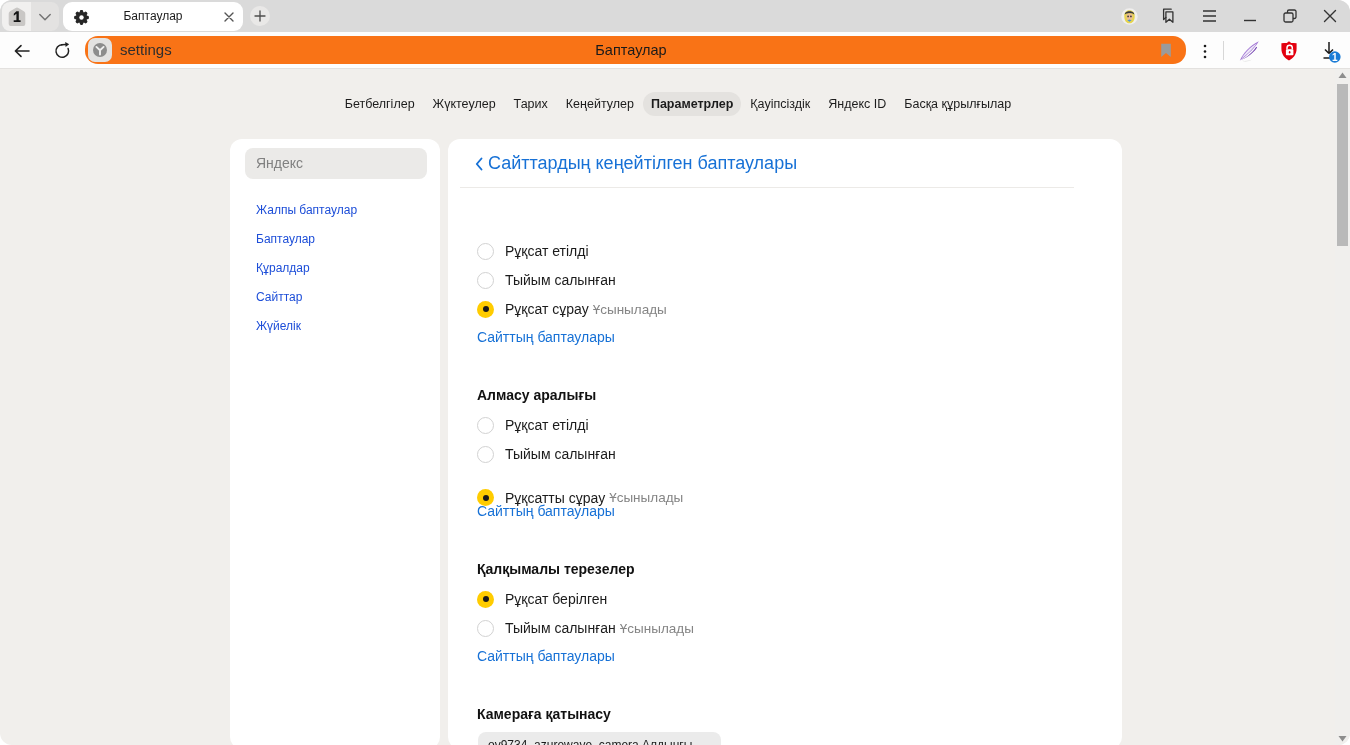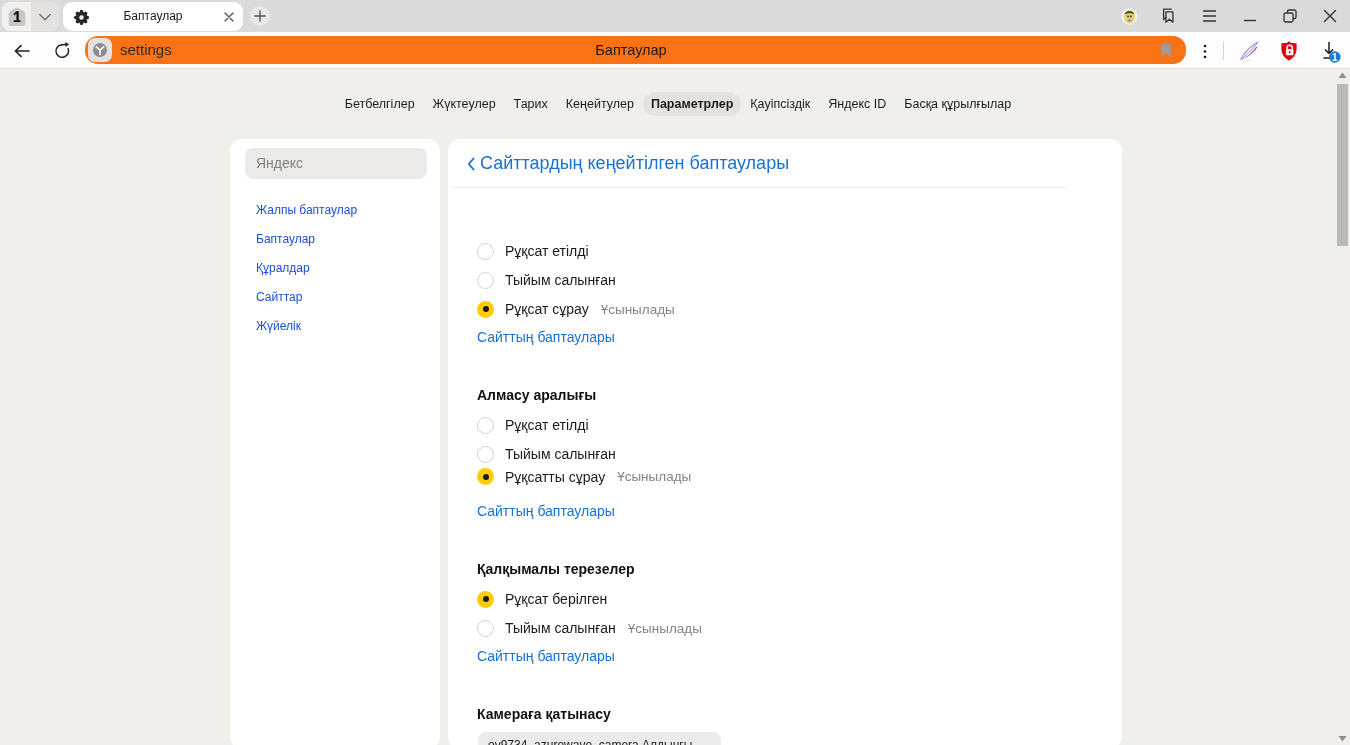--- a/index.html
+++ b/index.html
@@ -1,18 +1,18 @@
 <!DOCTYPE html>
 <html><head>
 <meta charset="utf-8">
 <style>
 * { margin:0; padding:0; box-sizing:border-box; }
 html,body { width:1350px; height:745px; overflow:hidden; }
 body { font-family:"Liberation Sans", sans-serif; }
-#app { position:relative; width:1350px; height:745px; background:#f1efec; overflow:hidden; will-change:transform; }
+#app { position:relative; width:1350px; height:745px; background:#f1efec; overflow:hidden; will-change:transform;border-radius:12px; }
 
 
 #tabstrip { position:absolute; left:0; top:0; width:1350px; height:32px; background:#dadada; }
 #tabcount { position:absolute; left:2px; top:2px; width:29px; height:29px; background:#f1f0ef; border-radius:8px; }
 #tabchev { position:absolute; left:31px; top:2px; width:28px; height:29px; background:#e3e2e1; border-radius:0 8px 8px 0; }
 #tabcount { border-radius:8px 0 0 8px; }
 #tabchev svg { position:absolute; left:6px; top:7px; }
 .tab { position:absolute; left:63px; top:2px; width:180px; height:29px; background:#ffffff; border-radius:9px; }
 .tab .gear { position:absolute; left:10px; top:7px; }
 .tab .ttl { position:absolute; left:0; width:180px; text-align:center; top:6.5px; font-size:12px; color:#1b1b1b; }
@@ -34,29 +34,29 @@
 #tbsep { position:absolute; left:1223px; top:9px; width:1px; height:19px; background:#d7d7d7; }
 .navrow { position:absolute; left:3px; top:92px; width:1350px; text-align:center; font-size:12.5px; color:#1c1c1c; }
 .navrow span { display:inline-block; margin:0 9px; padding:5px 0; }
 .navrow span.act { background:#e4e2df; border-radius:12px; font-weight:bold; padding:5px 8px; margin:0 0; }
 
 #sidebar { position:absolute; left:230px; top:139px; width:210px; height:610px; background:#fff; border-radius:12px; }
 #search { position:absolute; left:15px; top:9px; width:182px; height:31px; background:#ebeae8; border-radius:8px; font-size:14px; color:#818181; line-height:31px; padding-left:11px; }
 .sitem { position:absolute; left:26px; width:180px; height:29px; line-height:29px; font-size:12px; color:#1d4ed8; }
 
 #main { position:absolute; left:448px; top:139px; width:674px; height:610px; background:#fff; border-radius:12px; }
-#mhead { position:absolute; left:4px; top:0; width:614px; height:49px; border-bottom:1px solid #eceae7; }
+#mhead { position:absolute; left:12px; top:0; width:614px; height:49px; border-bottom:1px solid #eceae7; }
 #mhead .back { position:absolute; left:14px; top:17px; }
 #mhead .htitle { position:absolute; left:28px; top:14px; font-size:18px; color:#1771d6; }
 .shead { position:absolute; left:29px; height:29px; line-height:29px; font-size:14px; font-weight:bold; color:#111; }
 .rrow { position:absolute; left:29px; height:29px; display:flex; align-items:center; font-size:14px; color:#1b1b1b; }
 .rb { width:17px; height:17px; border:1px solid #d2d2d2; border-radius:50%; margin-right:11px; flex:0 0 auto; }
 .rb.sel { background:#fc0; border:none; position:relative; width:17px; height:17px; }
 .rb.sel::after { content:''; position:absolute; left:5.5px; top:5.5px; width:6px; height:6px; background:#1a1a1a; border-radius:50%; }
-.rec { color:#858585; font-size:13.5px; margin-left:12px; }
+.rec { color:#858585; font-size:13.5px; margin-left:4px; }
 .link { position:absolute; left:29px; height:29px; line-height:29px; font-size:14px; color:#1771d6;text-align:right; }
 #camsel { position:absolute; left:30px; top:593px; width:243px; height:30px; background:#ebebeb; border-radius:8px; font-size:12px; color:#1b1b1b; padding:6px 0 0 10px; }
 
 
 #sb { position:absolute; left:1335px; top:69px; width:15px; height:676px; background:#f0efed; }
 #sbthumb { position:absolute; left:2px; top:15px; width:11px; height:162px; background:#b9b9b9; }
 </style>
 </head>
 <body>
 <div id="app">
@@ -218,21 +218,21 @@
     </div>
 
     <div class="rrow" style="top:97.5px;"><span class="rb"></span>Рұқсат етілді</div>
     <div class="rrow" style="top:126.5px;"><span class="rb"></span>Тыйым салынған</div>
     <div class="rrow" style="top:155.5px;"><span class="rb sel"></span>Рұқсат сұрау<span class="rec">Ұсынылады</span></div>
     <div class="link" style="top:184px;">Сайттың баптаулары</div>
 
     <div class="shead" style="top:242px;">Алмасу аралығы</div>
     <div class="rrow" style="top:271.5px;"><span class="rb"></span>Рұқсат етілді</div>
     <div class="rrow" style="top:300.5px;"><span class="rb"></span>Тыйым салынған</div>
-    <div class="rrow" style="top:323px;"><span class="rb sel"></span>Рұқсатты сұрау<span class="rec">Ұсынылады</span></div>
+    <div class="rrow" style="top:344px;"><span class="rb sel"></span>Рұқсатты сұрау<span class="rec">Ұсынылады</span></div>
     <div class="link" style="top:358px;">Сайттың баптаулары</div>
 
     <div class="shead" style="top:416px;">Қалқымалы терезелер</div>
     <div class="rrow" style="top:445.5px;"><span class="rb sel"></span>Рұқсат берілген</div>
     <div class="rrow" style="top:474.5px;"><span class="rb"></span>Тыйым салынған<span class="rec">Ұсынылады</span></div>
     <div class="link" style="top:503px;">Сайттың баптаулары</div>
 
     <div class="shead" style="top:561px;">Камераға қатынасу</div>
     <div id="camsel">ov9734_azurewave_camera Алдыңғы <span style="font-size:11px;color:#444;">⌄</span></div>
   </div>

